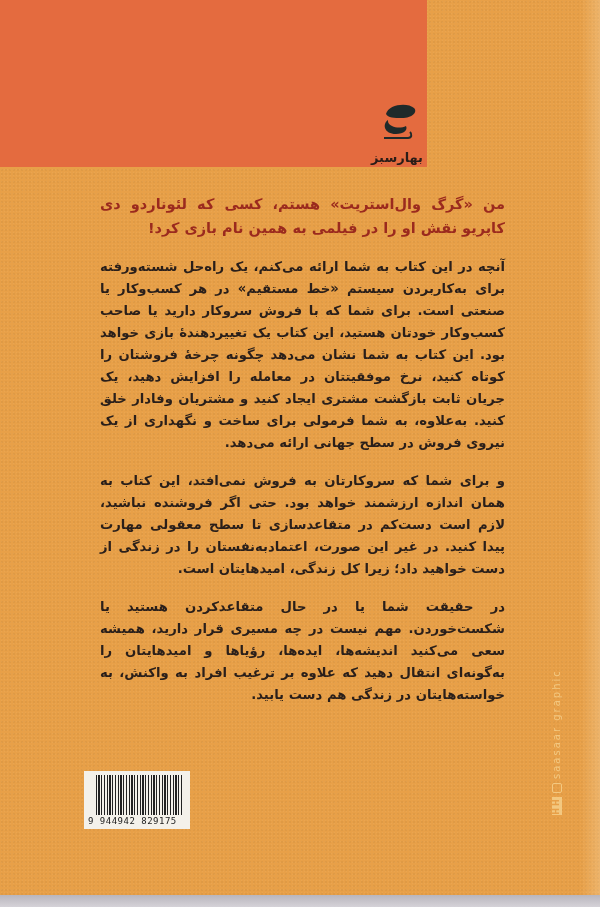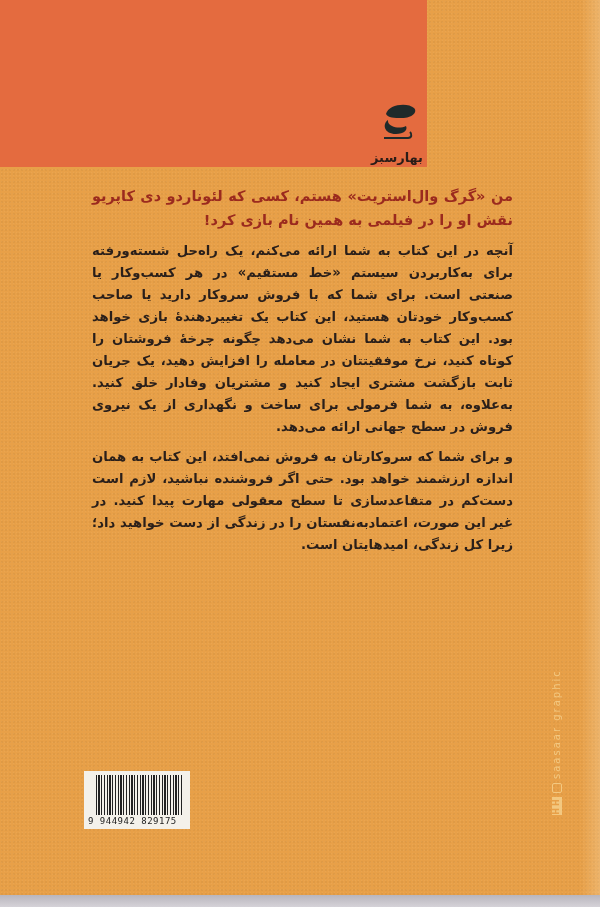--- a/index.html
+++ b/index.html
@@ -30,21 +30,21 @@
   .logo svg { display:block; }
   .logo-text {
     position:absolute; left:373px; top:140px; width:50px; text-align:center;
     font-size:13px; font-weight:bold; color:#2b1d18; direction:rtl;margin-top:10px;
   }
   .body-text {
     position:absolute; left:84px; top:176px; width:437px;
     direction:rtl; text-align:justify; text-align-last:right;
     color:#2a1f1a; font-size:13.2px; line-height:22px; font-weight:bold;
   }
-  .body-text p { margin:8px; }
+  .body-text p { margin:16px; }
   .lead {
     color:#9b2a1e; font-size:14.5px; line-height:24px; margin-bottom:0;
   }
   .barcode {
     position:absolute; left:84px; top:771px; width:106px; height:58px;
     background:#f4f1ea;
   }
   .bars {
     position:absolute; left:12px; top:4px; width:86px; height:40px;
     background:repeating-linear-gradient(90deg,
@@ -86,20 +86,21 @@
       <path d="M10 20 C4 24, 6 34, 18 34 C26 34, 30 30, 28 26 C24 28, 18 28, 14 26 C10 24, 10 22, 10 20 Z" fill="#1f2a2a"></path>
       <path d="M6 38 L30 38 C34 38, 34 34, 32 32" stroke="#1f2a2a" stroke-width="2" fill="none"></path>
     </svg>
   </div>
   <div class="logo-text">بهارسبز</div>
 
   <div class="body-text">
     <p class="lead">من «گرگ وال‌استریت» هستم، کسی که لئوناردو دی کاپریو نقش او را در فیلمی به همین نام بازی کرد!</p>
     <p>آنچه در این کتاب به شما ارائه می‌کنم، یک راه‌حل شسته‌ورفته برای به‌کاربردن سیستم «خط مستقیم» در هر کسب‌وکار یا صنعتی است. برای شما که با فروش سروکار دارید یا صاحب کسب‌وکار خودتان هستید، این کتاب یک تغییردهندهٔ بازی خواهد بود. این کتاب به شما نشان می‌دهد چگونه چرخهٔ فروشتان را کوتاه کنید، نرخ موفقیتتان در معامله را افزایش دهید، یک جریان ثابت بازگشت مشتری ایجاد کنید و مشتریان وفادار خلق کنید. به‌علاوه، به شما فرمولی برای ساخت و نگهداری از یک نیروی فروش در سطح جهانی ارائه می‌دهد.</p>
     <p>و برای شما که سروکارتان به فروش نمی‌افتد، این کتاب به همان اندازه ارزشمند خواهد بود. حتی اگر فروشنده نباشید، لازم است دست‌کم در متقاعدسازی تا سطح معقولی مهارت پیدا کنید. در غیر این صورت، اعتمادبه‌نفستان را در زندگی از دست خواهید داد؛ زیرا کل زندگی، امیدهایتان است.</p>
+    <p>در حقیقت شما یا در حال متقاعدکردن هستید یا شکست‌خوردن. مهم نیست در چه مسیری قرار دارید، همیشه سعی می‌کنید اندیشه‌ها، ایده‌ها، رؤیاها و امیدهایتان را به‌گونه‌ای انتقال دهید که علاوه بر ترغیب افراد به واکنش، به خواسته‌هایتان در زندگی هم دست یابید.</p>
   </div>
 
   <div class="barcode">
     <div class="bars"></div>
     <div class="isbn">9 944942 829175</div>
   </div>
 
   <div class="designer">
     <span class="mark">HH</span>
     <span class="ig"></span>

